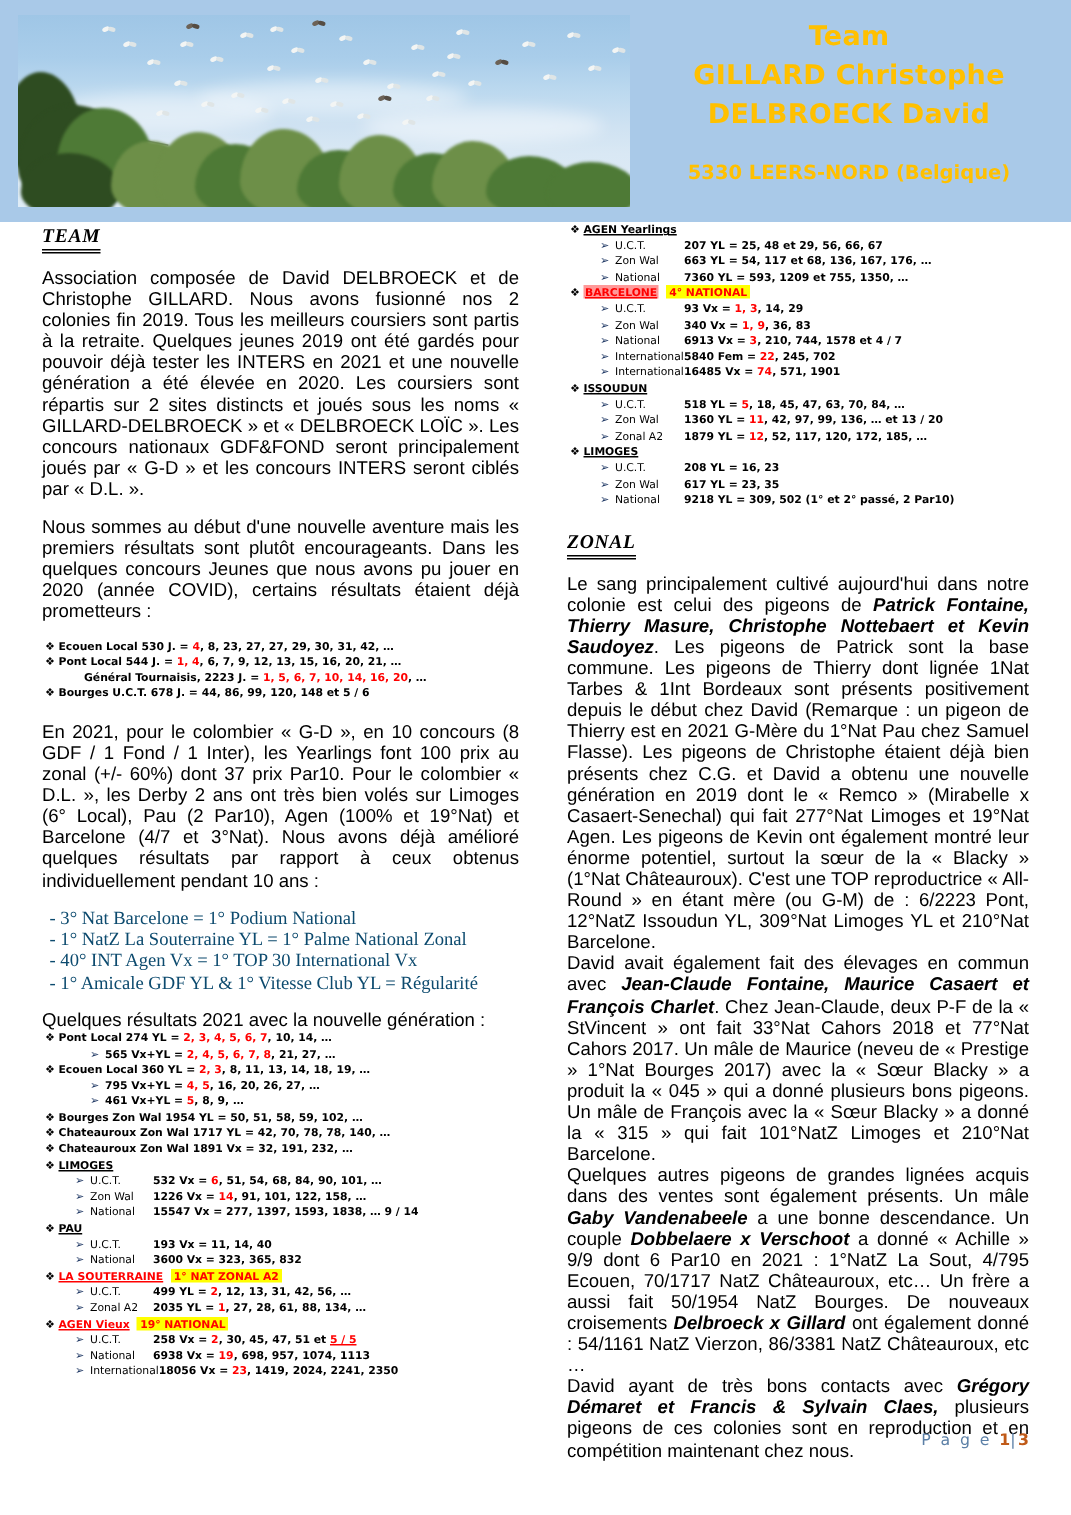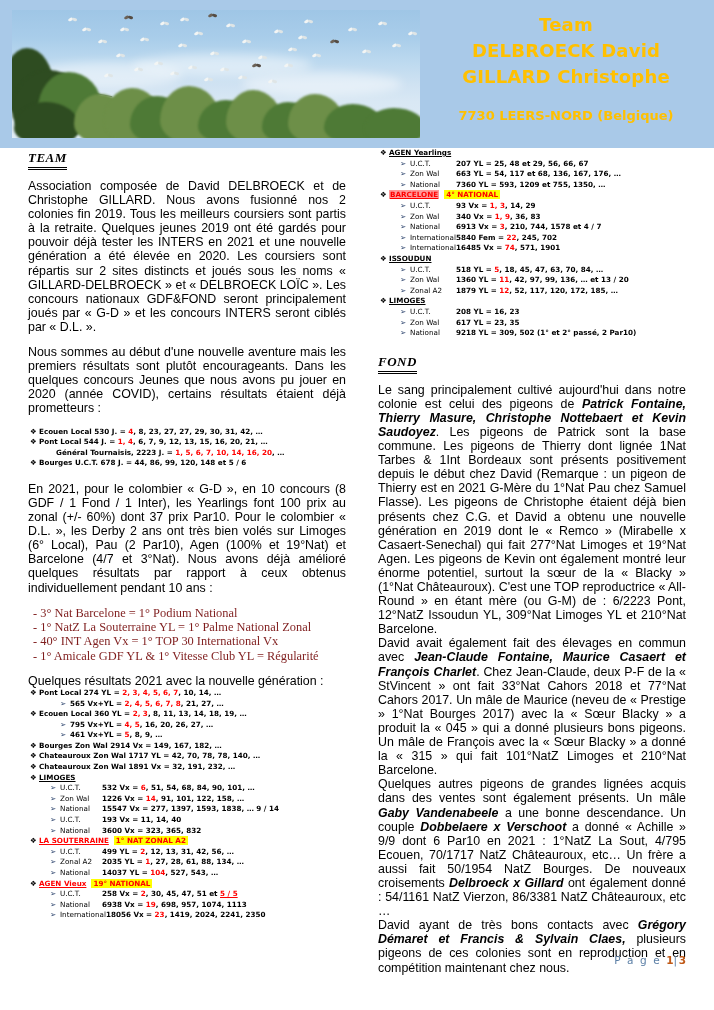--- a/index.html
+++ b/index.html
@@ -144,21 +144,21 @@
   p.para.nospace { margin-bottom: 0; }
   .bi   { font-weight: bold; font-style: italic; }
 
   ul.redlist {
     list-style: none;
     margin: 0 0 11px 0;
     padding: 0 0 0 5px;
     font-family: "Liberation Serif", serif;
     font-size: 12.4px;
     line-height: 14.3px;
-    color: #7f1d1d;
+    color: #0c4a6e;
   }
   ul.redlist li { margin: 0; }
 
   
   .results {
     font-family: "DejaVu Sans", sans-serif;
     font-size: 7.2px;
     line-height: 10.6px;
     color: #000;
   }
@@ -290,24 +290,24 @@
     <div class="bird" style="left:350px; top:40px;"></div>
     <div class="bird" style="left:366px; top:12px;"></div>
     <div class="bird" style="left:380px; top:34px;"></div>
     <div class="bird" style="left:396px; top:22px;"></div>
     <div class="bird" style="left:56px;  top:8px;"></div>
     <div class="bird" style="left:92px;  top:64px;"></div>
   </div>
 
   <div class="banner-title">
     <span class="l1">Team</span>
+    <span class="l1">GILLARD Christophe</span>
     <span class="l1">DELBROECK David</span>
-    <span class="l1">GILLARD Christophe</span>
-  </div>
-  <div class="banner-sub">7730 LEERS-NORD (Belgique)</div>
+  </div>
+  <div class="banner-sub">5330 LEERS-NORD (Belgique)</div>
 </div>
 
 <div class="content">
 
   <div class="col col-left">
     <h2 class="section">TEAM</h2>
 
     <p class="para">Association composée de David DELBROECK et de Christophe GILLARD. Nous avons fusionné nos 2 colonies fin 2019. Tous les meilleurs coursiers sont partis à la retraite. Quelques jeunes 2019 ont été gardés pour pouvoir déjà tester les INTERS en 2021 et une nouvelle génération a été élevée en 2020. Les coursiers sont répartis sur 2 sites distincts et joués sous les noms « GILLARD-DELBROECK » et « DELBROECK LOÏC ». Les concours nationaux GDF&amp;FOND seront principalement joués par « G-D » et les concours INTERS seront ciblés par « D.L. ».</p>
     <p class="para">Nous sommes au début d'une nouvelle aventure mais les premiers résultats sont plutôt encourageants. Dans les quelques concours Jeunes que nous avons pu jouer en 2020 (année COVID), certains résultats étaient déjà prometteurs :</p>
 
@@ -329,35 +329,35 @@
       </ul>
 
     <p class="para nospace">Quelques résultats 2021 avec la nouvelle génération :</p>
 
     <div class="results" id="results2021">
         <div class="r-row lvl1"><span class="bullet-dia">❖</span>Pont Local 274 YL = <span class="r-red">2, 3, 4, 5, 6, 7</span>, 10, 14, …</div>
         <div class="r-row lvl2"><span class="bullet-arrow">➢</span>565 Vx+YL = <span class="r-red">2, 4, 5, 6, 7, 8</span>, 21, 27, …</div>
         <div class="r-row lvl1"><span class="bullet-dia">❖</span>Ecouen Local 360 YL = <span class="r-red">2, 3</span>, 8, 11, 13, 14, 18, 19, …</div>
         <div class="r-row lvl2"><span class="bullet-arrow">➢</span>795 Vx+YL = <span class="r-red">4, 5</span>, 16, 20, 26, 27, …</div>
         <div class="r-row lvl2"><span class="bullet-arrow">➢</span>461 Vx+YL = <span class="r-red">5</span>, 8, 9, …</div>
-        <div class="r-row lvl1"><span class="bullet-dia">❖</span>Bourges Zon Wal 2914 Vx = 149, 167, 182, …</div>
+        <div class="r-row lvl1"><span class="bullet-dia">❖</span>Bourges Zon Wal 1954 YL = 50, 51, 58, 59, 102, …</div>
         <div class="r-row lvl1"><span class="bullet-dia">❖</span>Chateauroux Zon Wal 1717 YL = 42, 70, 78, 78, 140, …</div>
         <div class="r-row lvl1"><span class="bullet-dia">❖</span>Chateauroux Zon Wal 1891 Vx = 32, 191, 232, …</div>
       </div>
     <div class="results" id="leftRaceGroups">
         <div class="r-row lvl1"><span class="bullet-dia">❖</span><span class="r-under">LIMOGES</span></div>
         <div class="r-row lvl2b"><span class="bullet-arrow">➢</span><span class="r-plain" style="display:inline-block;min-width:42px">U.C.T.</span>532 Vx = <span class="r-red">6</span>, 51, 54, 68, 84, 90, 101, …</div>
         <div class="r-row lvl2b"><span class="bullet-arrow">➢</span><span class="r-plain" style="display:inline-block;min-width:42px">Zon Wal</span>1226 Vx = <span class="r-red">14</span>, 91, 101, 122, 158, …</div>
         <div class="r-row lvl2b"><span class="bullet-arrow">➢</span><span class="r-plain" style="display:inline-block;min-width:42px">National</span>15547 Vx = 277, 1397, 1593, 1838, … 9 / 14</div>
+        <div class="r-row lvl1"><span class="bullet-dia">❖</span><span class="r-under">PAU</span></div>
         <div class="r-row lvl2b"><span class="bullet-arrow">➢</span><span class="r-plain" style="display:inline-block;min-width:42px">U.C.T.</span>193 Vx = 11, 14, 40</div>
         <div class="r-row lvl2b"><span class="bullet-arrow">➢</span><span class="r-plain" style="display:inline-block;min-width:42px">National</span>3600 Vx = 323, 365, 832</div>
         <div class="r-row lvl1"><span class="bullet-dia">❖</span><span class="r-redunder">LA SOUTERRAINE</span>&nbsp; <span class="hl-yellow">1° NAT ZONAL A2</span></div>
         <div class="r-row lvl2b"><span class="bullet-arrow">➢</span><span class="r-plain" style="display:inline-block;min-width:42px">U.C.T.</span>499 YL = <span class="r-red">2</span>, 12, 13, 31, 42, 56, …</div>
         <div class="r-row lvl2b"><span class="bullet-arrow">➢</span><span class="r-plain" style="display:inline-block;min-width:42px">Zonal A2</span>2035 YL = <span class="r-red">1</span>, 27, 28, 61, 88, 134, …</div>
-        <div class="r-row lvl2b"><span class="bullet-arrow">➢</span><span class="r-plain" style="display:inline-block;min-width:42px">National</span>14037 YL = <span class="r-red">104</span>, 527, 543, …</div>
         <div class="r-row lvl1"><span class="bullet-dia">❖</span><span class="r-redunder">AGEN Vieux</span>&nbsp; <span class="hl-yellow">19° NATIONAL</span></div>
         <div class="r-row lvl2b"><span class="bullet-arrow">➢</span><span class="r-plain" style="display:inline-block;min-width:42px">U.C.T.</span>258 Vx = <span class="r-red">2</span>, 30, 45, 47, 51 et <span class="r-redunder">5 / 5</span></div>
         <div class="r-row lvl2b"><span class="bullet-arrow">➢</span><span class="r-plain" style="display:inline-block;min-width:42px">National</span>6938 Vx = <span class="r-red">19</span>, 698, 957, 1074, 1113</div>
         <div class="r-row lvl2b"><span class="bullet-arrow">➢</span><span class="r-plain" style="display:inline-block;min-width:42px">International</span>18056 Vx = <span class="r-red">23</span>, 1419, 2024, 2241, 2350</div>
       </div>
   </div>
 
   <div class="col col-right">
     <div class="results" id="rightRaceGroups">
         <div class="r-row lvl1"><span class="bullet-dia">❖</span><span class="r-under">AGEN Yearlings</span></div>
@@ -374,21 +374,21 @@
         <div class="r-row lvl2b"><span class="bullet-arrow">➢</span><span class="r-plain" style="display:inline-block;min-width:46px">U.C.T.</span>518 YL = <span class="r-red">5</span>, 18, 45, 47, 63, 70, 84, …</div>
         <div class="r-row lvl2b"><span class="bullet-arrow">➢</span><span class="r-plain" style="display:inline-block;min-width:46px">Zon Wal</span>1360 YL = <span class="r-red">11</span>, 42, 97, 99, 136, … et 13 / 20</div>
         <div class="r-row lvl2b"><span class="bullet-arrow">➢</span><span class="r-plain" style="display:inline-block;min-width:46px">Zonal A2</span>1879 YL = <span class="r-red">12</span>, 52, 117, 120, 172, 185, …</div>
         <div class="r-row lvl1"><span class="bullet-dia">❖</span><span class="r-under">LIMOGES</span></div>
         <div class="r-row lvl2b"><span class="bullet-arrow">➢</span><span class="r-plain" style="display:inline-block;min-width:46px">U.C.T.</span>208 YL = 16, 23</div>
         <div class="r-row lvl2b"><span class="bullet-arrow">➢</span><span class="r-plain" style="display:inline-block;min-width:46px">Zon Wal</span>617 YL = 23, 35</div>
         <div class="r-row lvl2b"><span class="bullet-arrow">➢</span><span class="r-plain" style="display:inline-block;min-width:46px">National</span>9218 YL = 309, 502 (1° et 2° passé, 2 Par10)</div>
       </div>
 
     <div class="gap-l"></div>
-    <h2 class="section">FOND</h2>
+    <h2 class="section">ZONAL</h2>
     <div id="basesParas">
         <p class="para nospace">Le sang principalement cultivé aujourd'hui dans notre colonie est celui des pigeons de <span class="bi">Patrick Fontaine, Thierry Masure, Christophe Nottebaert et Kevin Saudoyez</span>. Les pigeons de Patrick sont la base commune. Les pigeons de Thierry dont lignée 1Nat Tarbes &amp; 1Int Bordeaux sont présents positivement depuis le début chez David (Remarque : un pigeon de Thierry est en 2021 G-Mère du 1°Nat Pau chez Samuel Flasse). Les pigeons de Christophe étaient déjà bien présents chez C.G. et David a obtenu une nouvelle génération en 2019 dont le « Remco » (Mirabelle x Casaert-Senechal) qui fait 277°Nat Limoges et 19°Nat Agen. Les pigeons de Kevin ont également montré leur énorme potentiel, surtout la sœur de la « Blacky » (1°Nat Châteauroux). C'est une TOP reproductrice « All-Round » en étant mère (ou G-M) de : 6/2223 Pont, 12°NatZ Issoudun YL, 309°Nat Limoges YL et 210°Nat Barcelone.</p>
         <p class="para nospace">David avait également fait des élevages en commun avec <span class="bi">Jean-Claude Fontaine, Maurice Casaert et François Charlet</span>. Chez Jean-Claude, deux P-F de la « StVincent » ont fait 33°Nat Cahors 2018 et 77°Nat Cahors 2017. Un mâle de Maurice (neveu de « Prestige » 1°Nat Bourges 2017) avec la « Sœur Blacky » a produit la « 045 » qui a donné plusieurs bons pigeons. Un mâle de François avec la « Sœur Blacky » a donné la « 315 » qui fait 101°NatZ Limoges et 210°Nat Barcelone.</p>
         <p class="para nospace">Quelques autres pigeons de grandes lignées acquis dans des ventes sont également présents. Un mâle <span class="bi">Gaby Vandenabeele</span> a une bonne descendance. Un couple <span class="bi">Dobbelaere x Verschoot</span> a donné « Achille » 9/9 dont 6 Par10 en 2021 : 1°NatZ La Sout, 4/795 Ecouen, 70/1717 NatZ Châteauroux, etc… Un frère a aussi fait 50/1954 NatZ Bourges. De nouveaux croisements <span class="bi">Delbroeck x Gillard</span> ont également donné : 54/1161 NatZ Vierzon, 86/3381 NatZ Châteauroux, etc …</p>
         <p class="para nospace">David ayant de très bons contacts avec <span class="bi">Grégory Démaret et Francis &amp; Sylvain Claes,</span> plusieurs pigeons de ces colonies sont en reproduction et en compétition maintenant chez nous.</p>
       </div>
   </div>
 
   <div class="footer">
     <span>P a g e </span><span class="pnum">1</span><span class="sep">|</span><span class="pnum">3</span>

